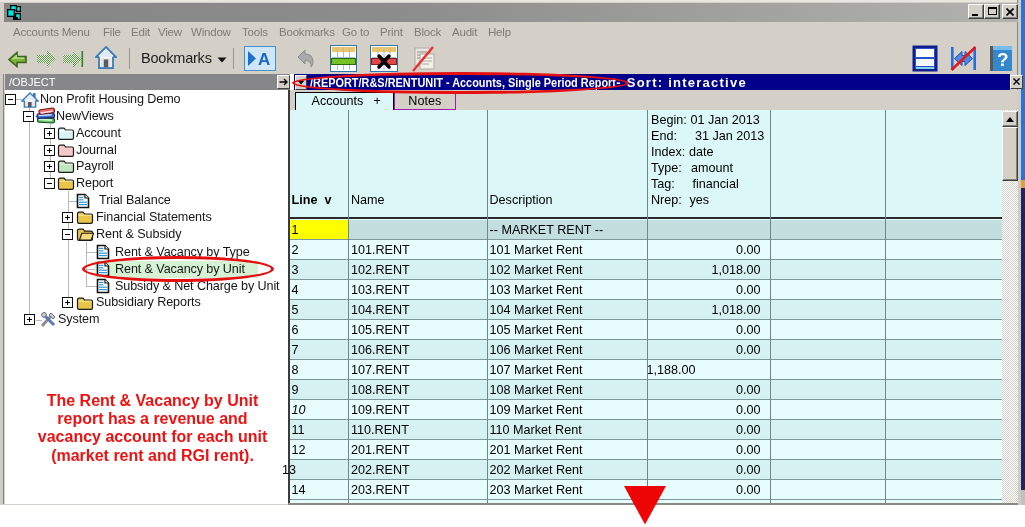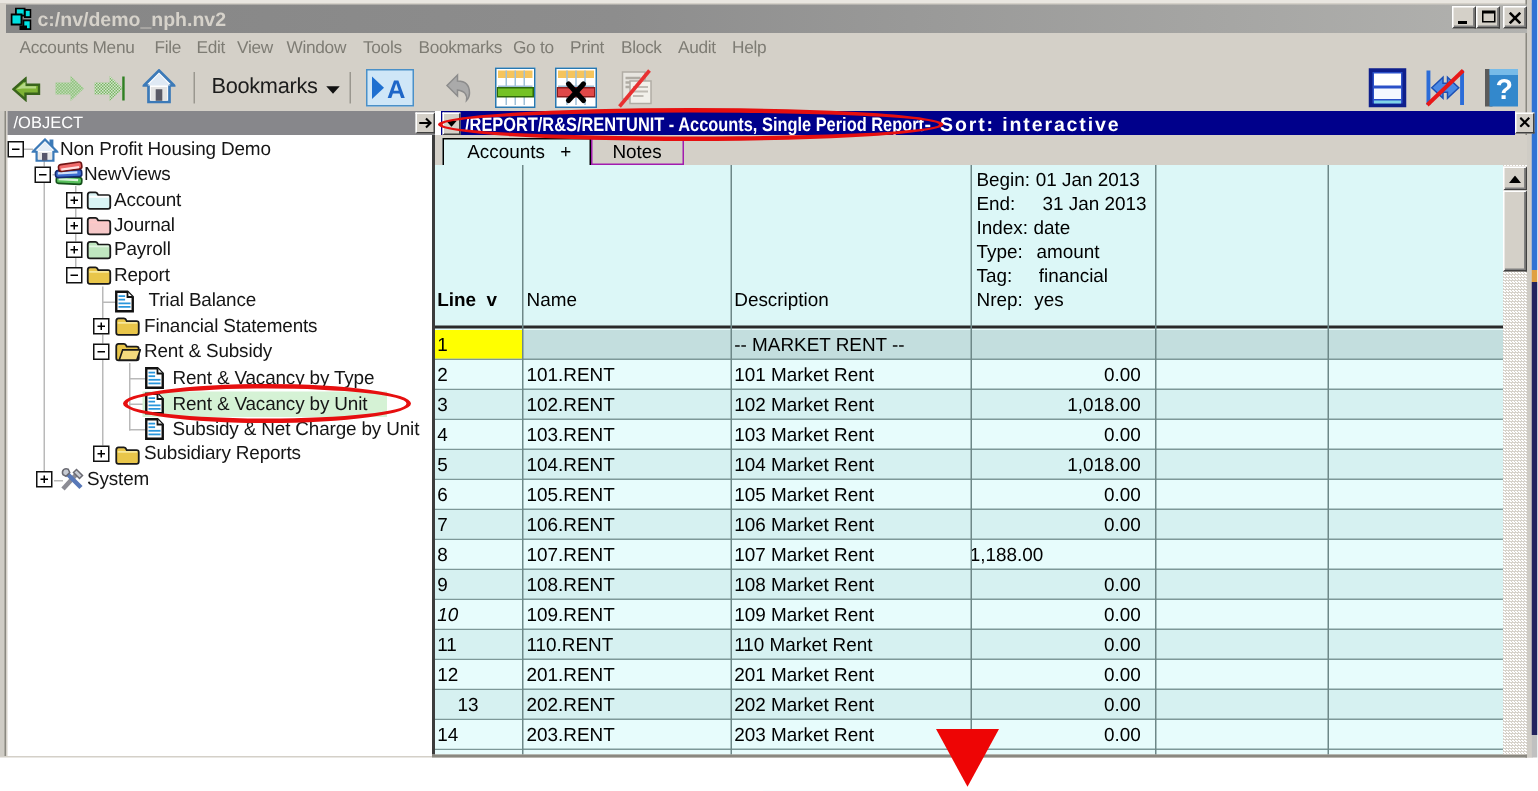--- a/index.html
+++ b/index.html
@@ -41,22 +41,20 @@
     <rect x="3" y="0" width="7" height="6" fill="#000"></rect>
     <rect x="4.2" y="1.2" width="4.6" height="3.6" fill="#00e0e0"></rect>
     <rect x="9" y="1" width="5" height="6" fill="#000"></rect>
     <rect x="10.2" y="2.2" width="2.6" height="3.6" fill="#00e0e0"></rect>
     <rect x="0" y="4" width="8" height="8" fill="#000"></rect>
     <rect x="1.3" y="5.3" width="5.4" height="5.4" fill="#00e0e0"></rect>
     <rect x="8" y="8" width="6" height="7" fill="#000"></rect>
     <rect x="9.2" y="9.2" width="3.6" height="4.6" fill="#00e0e0"></rect>
     <rect x="6" y="12" width="5" height="3" fill="#000"></rect>
   </svg>
-  <div class="abs" style="left:25px;top:5px;width:400px;height:17px;color:#d6d2ca;
-       font-size:13px;font-weight:bold;line-height:16px;">c:/nv/demo_nph.nv2</div>
 
   <div class="abs btnwin" style="left:968px;top:4px;width:16px;height:15px;"></div>
   <div class="abs" style="left:972px;top:14px;width:6px;height:2px;background:#000;"></div>
   <div class="abs btnwin" style="left:984px;top:4px;width:16px;height:15px;"></div>
   <div class="abs" style="left:987.5px;top:7px;width:9px;height:8px;border:1px solid #000;border-top:2px solid #000;"></div>
   <div class="abs btnwin" style="left:1002px;top:4px;width:16px;height:15px;"></div>
   <svg class="abs" style="left:1006px;top:7.5px;" width="8" height="8" viewBox="0 0 8 8">
       <g stroke="#000" stroke-width="1.7">
         <line x1="0.5" y1="0.5" x2="7.5" y2="7.5"></line>
         <line x1="7.5" y1="0.5" x2="0.5" y2="7.5"></line>
@@ -329,20 +327,22 @@
     <div class="tl" style="left:76px;top:175.5px;">Report</div>
     <div class="tl" style="left:99px;top:193.0px;">Trial Balance</div>
     <div class="tl" style="left:96px;top:210.0px;">Financial Statements</div>
     <div class="tl" style="left:96px;top:227.0px;">Rent &amp; Subsidy</div>
     <div class="tl" style="left:115px;top:244.5px;">Rent &amp; Vacancy by Type</div>
     <div class="tl" style="left:115px;top:261.5px;">Rent &amp; Vacancy by Unit</div>
     <div class="tl" style="left:115px;top:278.5px;">Subsidy &amp; Net Charge by Unit</div>
     <div class="tl" style="left:96px;top:295.0px;">Subsidiary Reports</div>
     <div class="tl" style="left:58px;top:312.0px;">System</div>
   </div>
+  <div id="redtext" class="abs" style="left:10px;top:392px;width:285px;text-align:center;
+       color:#ed1212;font-weight:bold;font-size:16px;line-height:18.2px;">The Rent &amp; Vacancy by Unit<br>report has a revenue and<br>vacancy account for each unit<br>(market rent and RGI rent).</div>
 
   <div class="abs" style="left:290px;top:74px;width:4px;height:16px;background:#fff;"></div>
 
   <div class="abs" style="left:294px;top:74px;width:716px;height:16px;background:#00008b;"></div>
   <div class="abs smallbtn" style="left:294.5px;top:74.5px;width:12px;height:15px;"></div>
   <svg class="abs" style="left:297px;top:80px;" width="8" height="5" viewBox="0 0 8 5">
       <polygon points="0.5,0.5 7.5,0.5 4,4.5" fill="#000"></polygon>
     </svg>
   <div class="abs" style="left:310px;top:76px;color:#fff;font-size:13px;font-weight:bold;line-height:13.5px;white-space:nowrap;"><span style="display:inline-block;transform:scaleX(0.84);transform-origin:0 0;">/REPORT/R&amp;S/RENTUNIT - Accounts, Single Period Report</span><span style="display:inline-block;margin-left:-58px;letter-spacing:1.25px;"> - Sort: interactive</span></div>
   <div class="abs smallbtn" style="left:1010px;top:74.5px;width:12.5px;height:14.5px;"></div>
@@ -446,21 +446,21 @@
   <div class="cell" style="left:489.5px;top:422.5px;">110 Market Rent</div>
   <div class="cell" style="left:646.5px;top:422.5px;width:114px;text-align:right;">0.00</div>
   <div class="abs" style="left:289.5px;top:440px;width:712px;height:20px;background:#e7fcfc;border-bottom:1px solid #7d9898;"></div>
   <div class="abs" style="left:289.5px;top:440px;width:58.5px;height:19px;background:#e7fcfc;"></div>
   <div class="cell" style="left:291.5px;top:442.5px;">12</div>
   <div class="cell" style="left:351px;top:442.5px;">201.RENT</div>
   <div class="cell" style="left:489.5px;top:442.5px;">201 Market Rent</div>
   <div class="cell" style="left:646.5px;top:442.5px;width:114px;text-align:right;">0.00</div>
   <div class="abs" style="left:289.5px;top:460px;width:712px;height:20px;background:#d6f1f1;border-bottom:1px solid #7d9898;"></div>
   <div class="abs" style="left:289.5px;top:460px;width:58.5px;height:19px;background:#d6f1f1;"></div>
-  <div class="cell" style="left:305px;top:462.5px;">13</div>
+  <div class="cell" style="left:282px;top:462.5px;">13</div>
   <div class="cell" style="left:351px;top:462.5px;">202.RENT</div>
   <div class="cell" style="left:489.5px;top:462.5px;">202 Market Rent</div>
   <div class="cell" style="left:646.5px;top:462.5px;width:114px;text-align:right;">0.00</div>
   <div class="abs" style="left:289.5px;top:480px;width:712px;height:20px;background:#e7fcfc;border-bottom:1px solid #7d9898;"></div>
   <div class="abs" style="left:289.5px;top:480px;width:58.5px;height:19px;background:#e7fcfc;"></div>
   <div class="cell" style="left:291.5px;top:482.5px;">14</div>
   <div class="cell" style="left:351px;top:482.5px;">203.RENT</div>
   <div class="cell" style="left:489.5px;top:482.5px;">203 Market Rent</div>
   <div class="cell" style="left:646.5px;top:482.5px;width:114px;text-align:right;">0.00</div>
 

